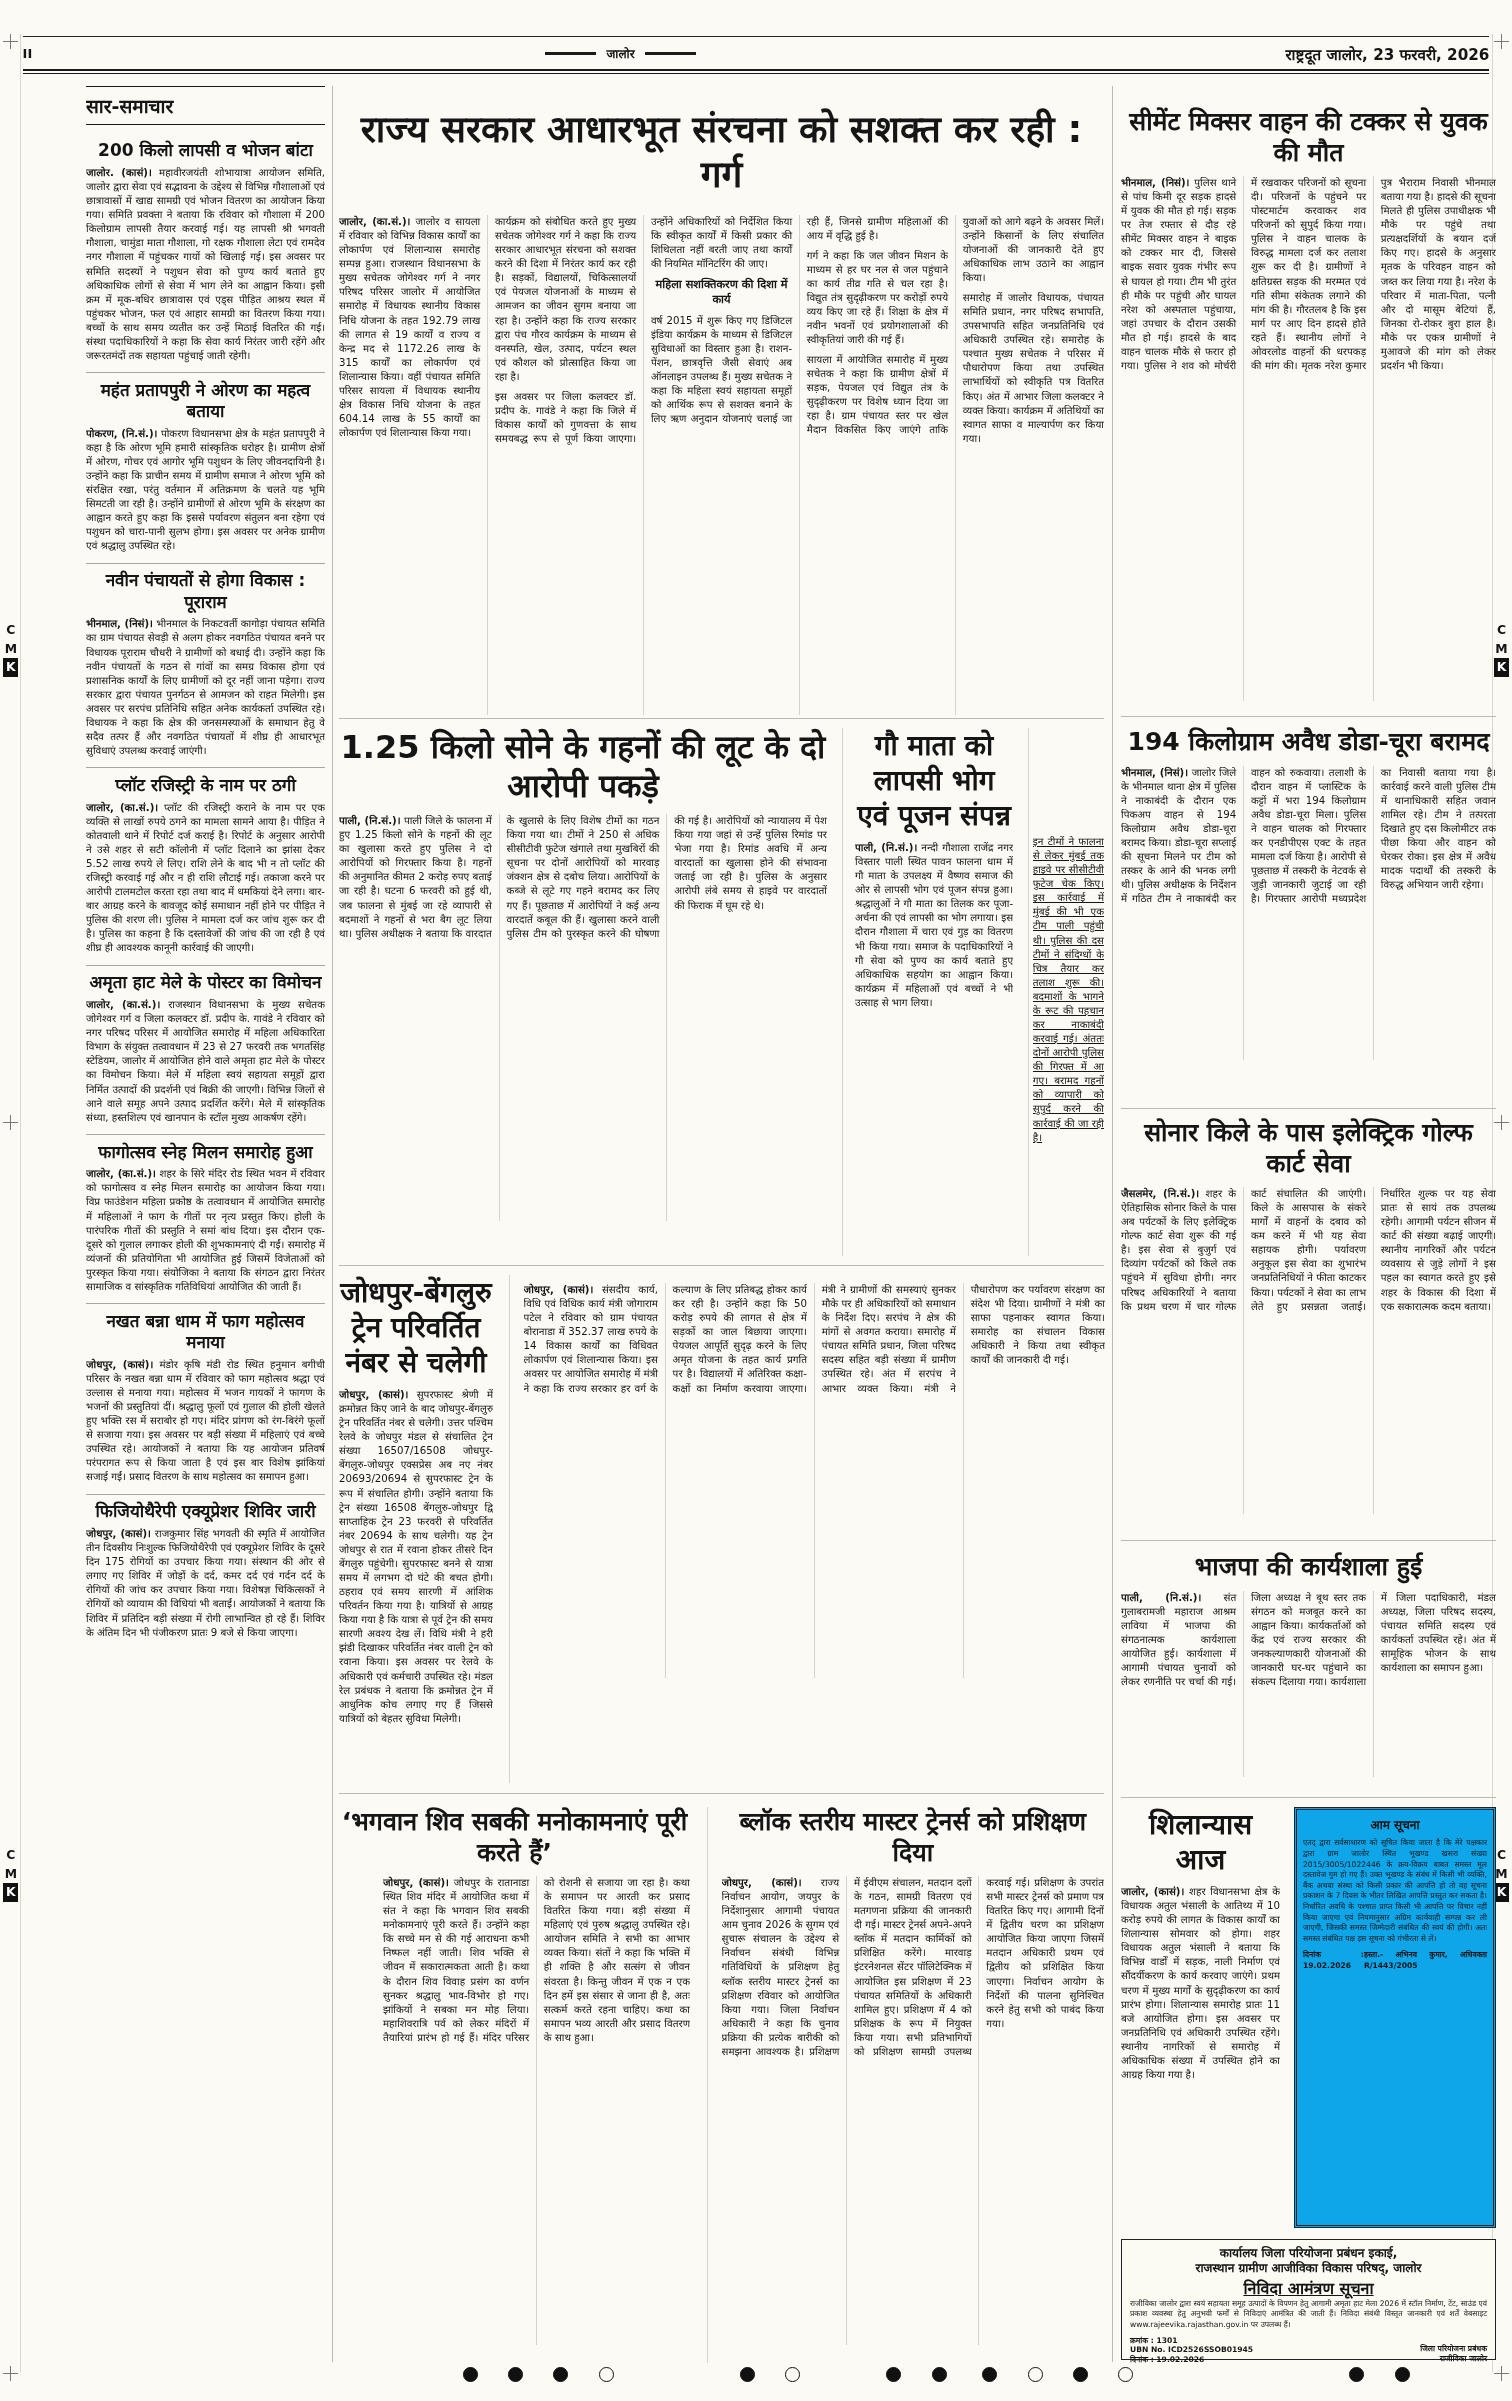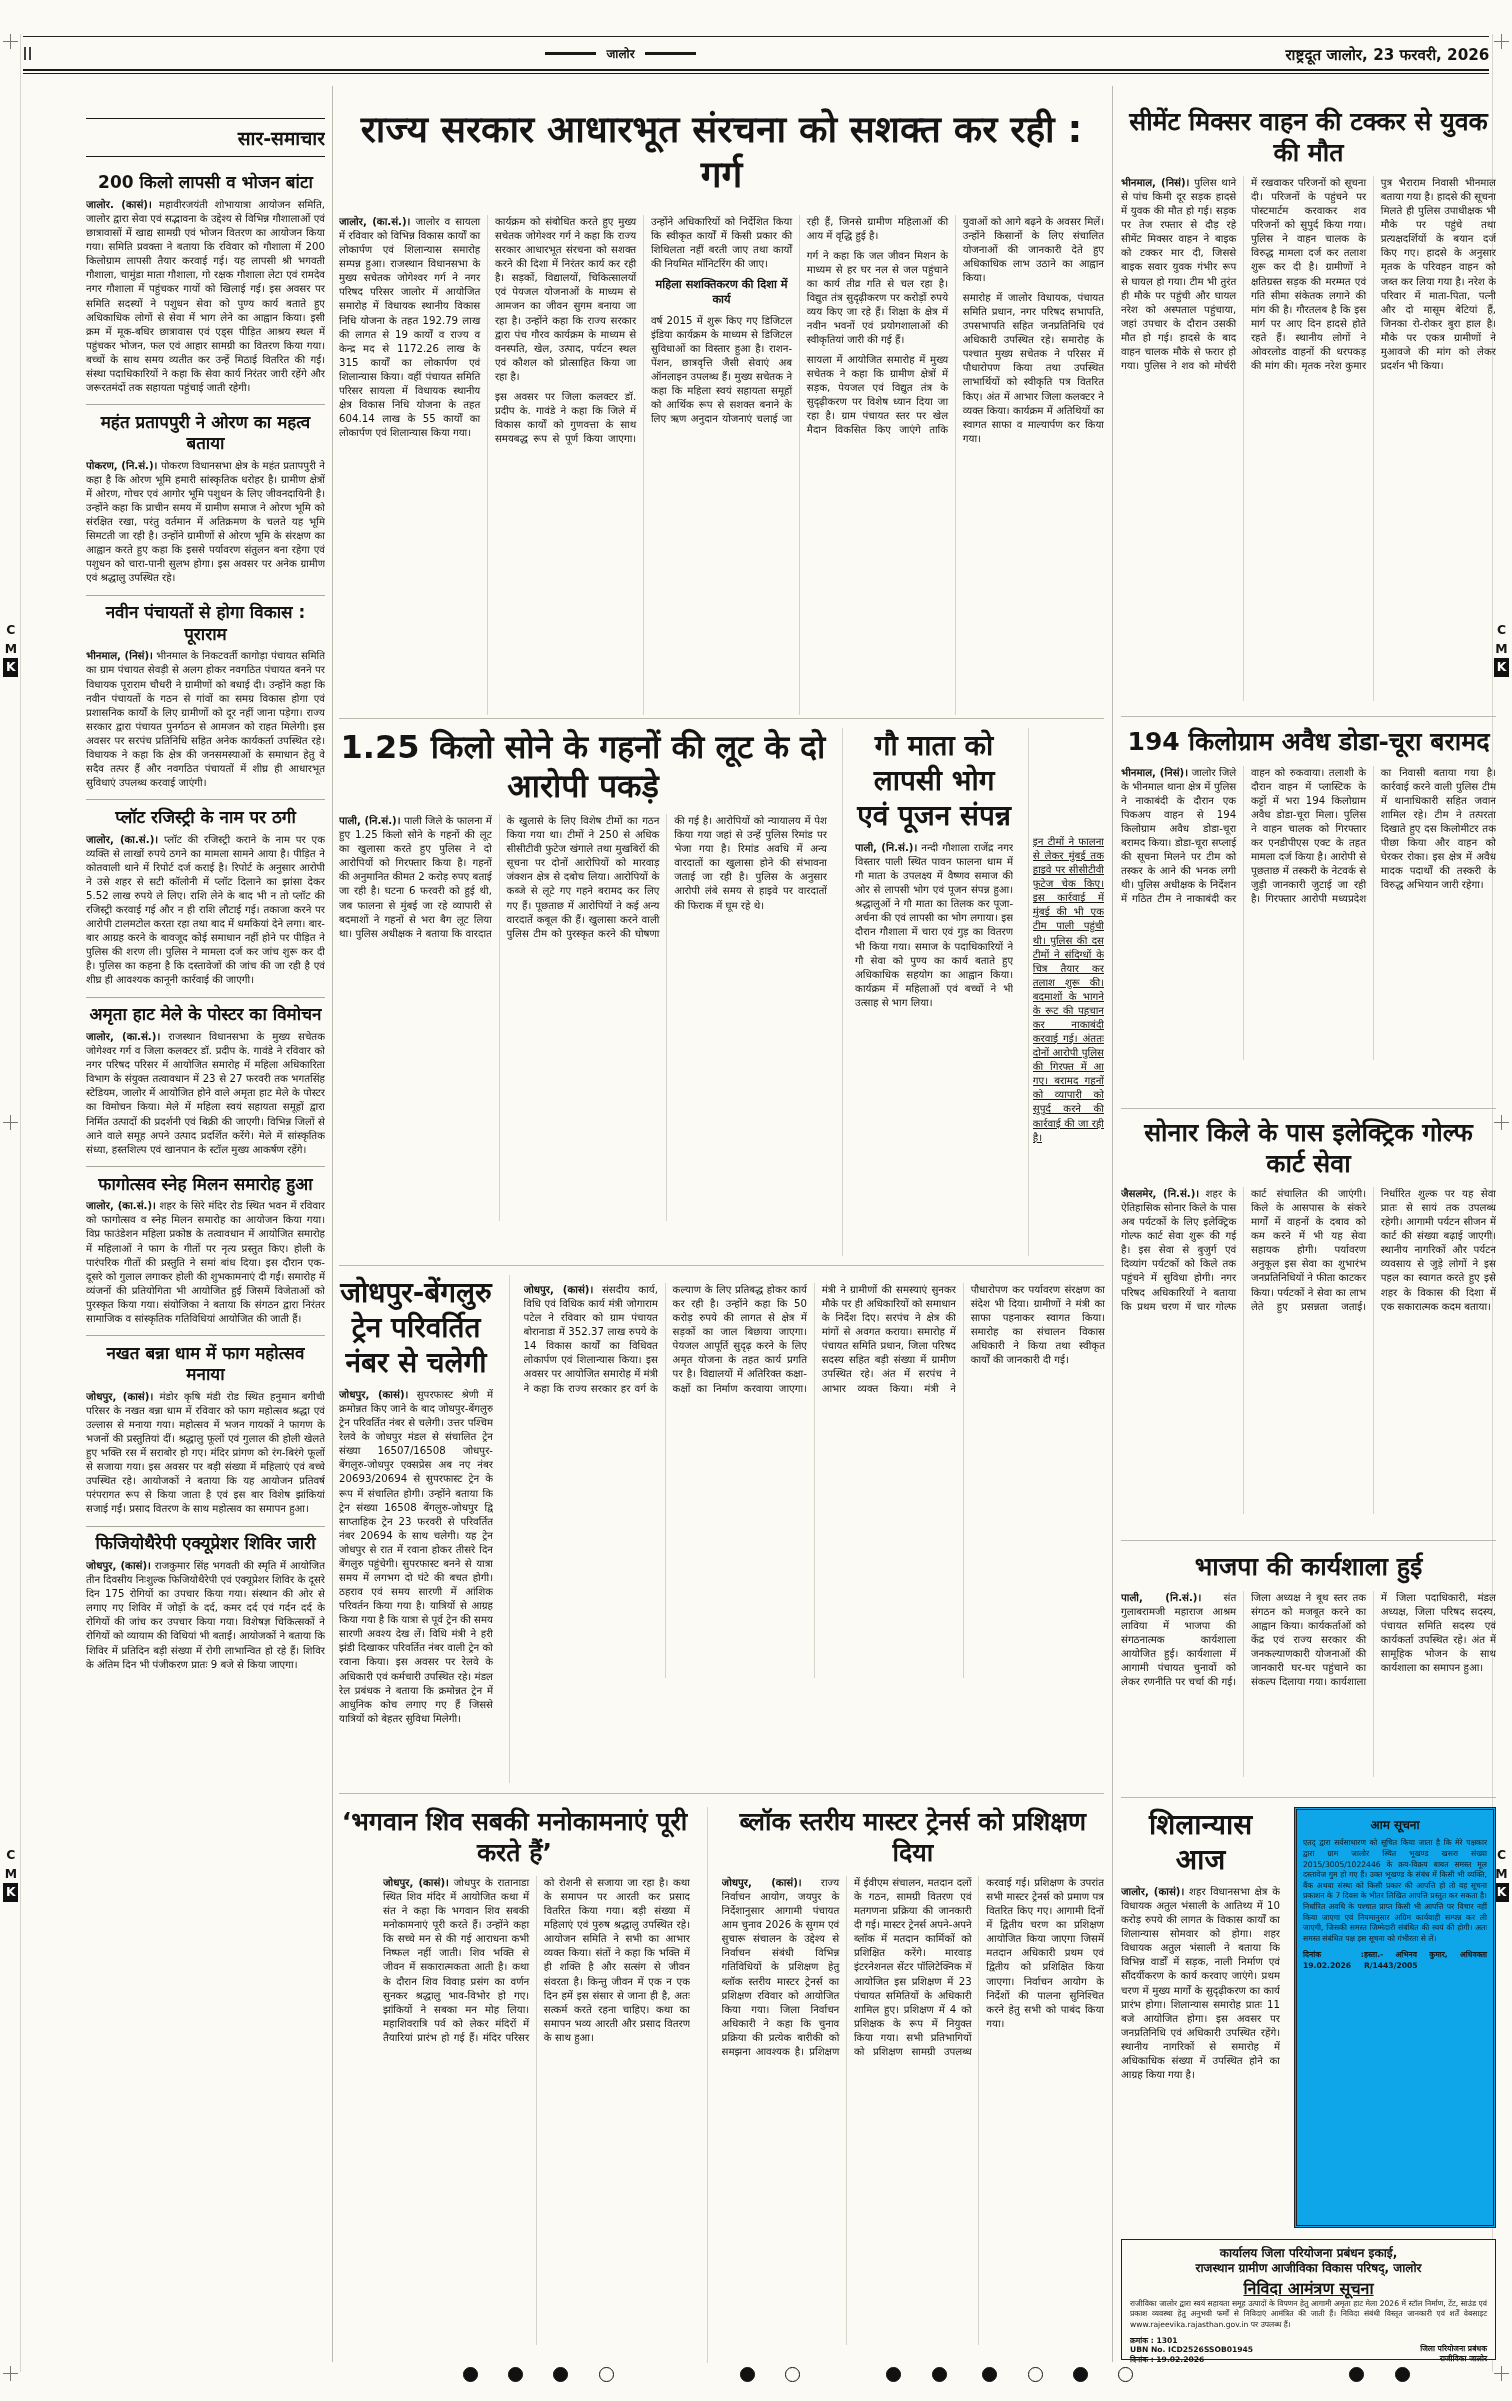--- a/index.html
+++ b/index.html
@@ -17,34 +17,34 @@
   .hl-left{font-size:17px;line-height:1.25;}
   .subhead{font-weight:bold;text-align:center;font-size:11.3px;margin:5.6px 0;}
   .cols-2{column-count:2;column-gap:14.7px;column-rule:0.6px solid #d7d3c8;}
   .cols-3{column-count:3;column-gap:14.7px;column-rule:0.6px solid #d7d3c8;}
   .cols-4{column-count:4;column-gap:14.7px;column-rule:0.6px solid #d7d3c8;}
   .cols-5{column-count:5;column-gap:14.7px;column-rule:0.6px solid #d7d3c8;}
   .clip{overflow:hidden;}
   
   .top-rule{position:absolute;left:22.6px;right:22.6px;top:36px;height:0.6px;background:#222;}
   .header{position:absolute;left:22.6px;right:22.6px;top:41px;height:25px;display:flex;align-items:center;}
-  .pageno{font-size:17px;font-weight:normal;width:124px;}
+  .pageno{font-size:13px;font-weight:bold;width:124px;}
   .section-label{flex:1;display:flex;align-items:center;justify-content:center;gap:10.2px;font-size:12px;font-weight:bold;}
   .section-label::before,.section-label::after{content:"";width:51px;height:2.3px;background:#1a1a1a;}
   .masthead{width:395px;text-align:right;font-size:15.2px;font-weight:bold;}
   .header-rule-a{position:absolute;left:22.6px;right:22.6px;top:69px;height:2.3px;background:#1a1a1a;}
   .header-rule-b{position:absolute;left:22.6px;right:22.6px;top:73px;height:0.6px;background:#1a1a1a;}
   
   .vrule{position:absolute;width:0.6px;background:#bdb9ae;}
   .hrule{position:absolute;height:0.6px;background:#bdb9ae;}
   .edge{position:absolute;width:0.6px;top:34px;height:2338px;background:#d9d6cc;}
   
   .left-col{position:absolute;left:86px;top:86px;width:239px;height:2276px;overflow:hidden;}
   .digest-title{border-top:1.7px solid #1a1a1a;border-bottom:1.7px solid #1a1a1a;padding:5.6px 0;
-                font-size:19px;font-weight:bold;text-align:right;margin-bottom:8px;margin-top:32px;}
+                font-size:19px;font-weight:bold;text-align:left;margin-bottom:8px;}
   .left-article{border-top:0.6px solid #aaa69b;padding-top:6.8px;margin-top:9px;}
   .left-article:first-of-type{border-top:none;margin-top:0;}
   .left-article .hl-left{margin-bottom:4.5px;}
   
   .abs{position:absolute;}
   .story-gap{margin-top:8px;}
   
   .notice-box{border:0.6px solid #222;outline:1.7px double #222;outline-offset:-3.4px;padding:9px 8px 5.6px 8px;
               font-size:7.6px;line-height:1.4;text-align:justify;background:#0ea5e9;}
   .notice-title{text-align:center;font-weight:bold;font-size:12px;margin-bottom:4.5px;}

